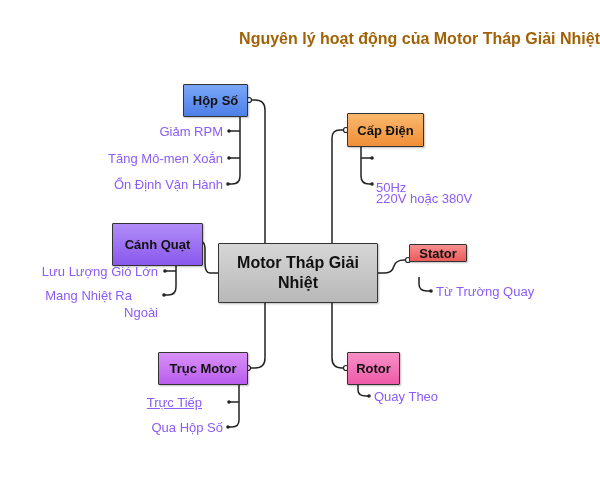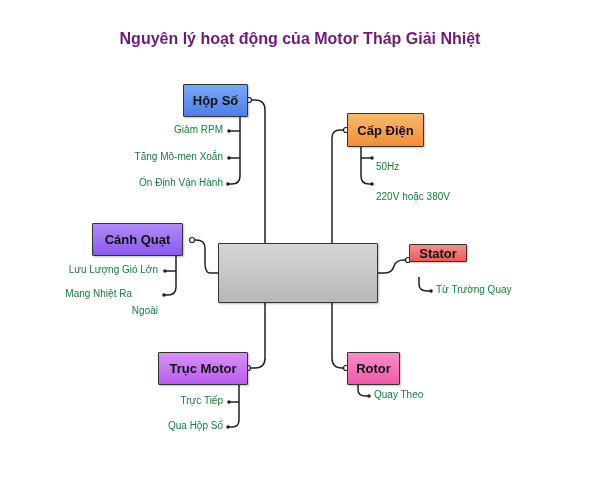--- a/index.html
+++ b/index.html
@@ -1,21 +1,21 @@
 <!DOCTYPE html>
 <html><head>
 <meta charset="utf-8">
 <style>
   html,body{margin:0;padding:0;background:#fff;}
   body{width:600px;height:503px;position:relative;overflow:hidden;font-family:"Liberation Sans",sans-serif;}
   svg{position:absolute;left:0;top:0;}
-  .title{position:absolute;left:0;top:30px;width:600px;text-align:center;font-size:16px;font-weight:bold;color:#701a75;}
+  .title{position:absolute;left:0;top:30px;width:600px;text-align:right;font-size:16px;font-weight:bold;color:#a16207;}
   .node{position:absolute;border:1.5px solid #333;border-radius:1px;display:flex;align-items:center;justify-content:center;font-weight:bold;font-size:13px;color:#111;box-sizing:border-box;box-shadow:1px 1px 2px rgba(0,0,0,0.25);text-align:center;}
   .center{font-size:16px;line-height:20px;}
-  .leaf{position:absolute;font-size:10px;color:#15803d;white-space:nowrap;}
+  .leaf{position:absolute;font-size:13px;color:#8b5cf6;white-space:nowrap;}
   .r{text-align:right;}
 </style>
 </head>
 <body>
 
 <div class="title">Nguyên lý hoạt động của Motor Tháp Giải Nhiệt</div>
 
 <svg width="600" height="503">
   <g fill="none" stroke="#222" stroke-width="1.5">
 
@@ -66,27 +66,29 @@
       <circle cx="228" cy="427" r="1.8"></circle>
     <circle cx="372" cy="158" r="1.8"></circle>
       <circle cx="372" cy="184" r="1.8"></circle>
     <circle cx="431" cy="291" r="1.8"></circle>
       <circle cx="369" cy="396" r="1.8"></circle>
   </g>
 </svg>
 
 <div class="node center" style="left:218px;top:243px;width:160px;height:60px;background:linear-gradient(#d6d6d6,#b8b8b8);">
   <div>
+    <div>Motor Tháp Giải</div>
+    <div>Nhiệt</div>
   </div>
 </div>
 
 <div class="node" style="left:183px;top:84px;width:65px;height:33px;background:linear-gradient(#7aa7f7,#4c7fe8);">
     <span>Hộp Số</span>
   </div>
-<div class="node" style="left:92px;top:223px;width:91px;height:33px;background:linear-gradient(#b08cf7,#8a58ee);">
+<div class="node" style="left:112px;top:223px;width:91px;height:43px;background:linear-gradient(#b08cf7,#8a58ee);">
     <span>Cánh Quạt</span>
   </div>
 <div class="node" style="left:158px;top:352px;width:90px;height:33px;background:linear-gradient(#d891f7,#b95ced);">
     <span>Trục Motor</span>
   </div>
 <div class="node" style="left:347px;top:113px;width:77px;height:34px;background:linear-gradient(#f9b86e,#f08f36);">
     <span>Cấp Điện</span>
   </div>
 <div class="node" style="left:409px;top:244px;width:58px;height:18px;background:linear-gradient(#f78f8f,#ee5a5a);">
     <span>Stator</span>
@@ -96,21 +98,21 @@
   </div>
 
 <div class="leaf r" style="right:377px;top:124px;">Giảm RPM</div>
 <div class="leaf r" style="right:377px;top:151px;">Tăng Mô-men Xoắn</div>
 <div class="leaf r" style="right:377px;top:177px;">Ổn Định Vận Hành</div>
 
 <div class="leaf r" style="right:442px;top:264px;">Lưu Lượng Gió Lớn</div>
 <div class="leaf r" style="right:468px;top:288px;">Mang Nhiệt Ra</div>
 <div class="leaf r" style="right:442px;top:305px;">Ngoài</div>
 
-<div class="leaf r" style="right:377px;top:395px;">Trực Tiếp</div>
+<div class="leaf r" style="right:398px;top:395px;text-decoration:underline;">Trực Tiếp</div>
 <div class="leaf r" style="right:377px;top:420px;text-align:right;">Qua Hộp Số</div>
 
 <div class="leaf" style="left:376px;top:163px;margin-top:28px;">220V hoặc 380V</div>
-<div class="leaf" style="left:376px;top:161px;">50Hz</div>
+<div class="leaf" style="left:376px;top:180px;">50Hz</div>
 
 <div class="leaf" style="left:436px;top:284px;">Từ Trường Quay</div>
 
 <div class="leaf" style="left:374px;top:389px;">Quay Theo</div>
 
 </body></html>

